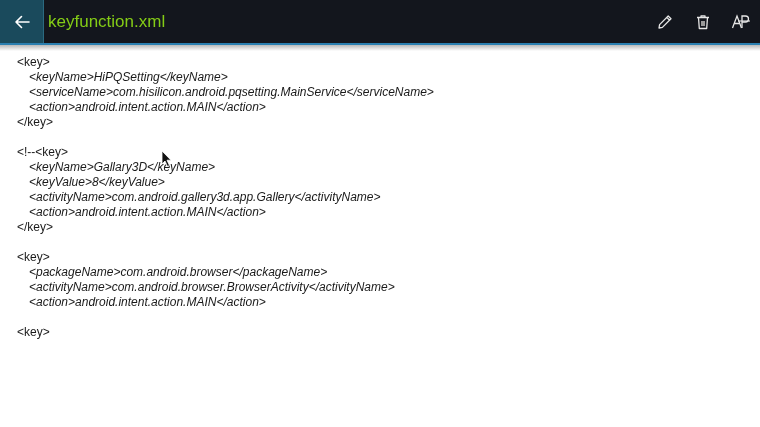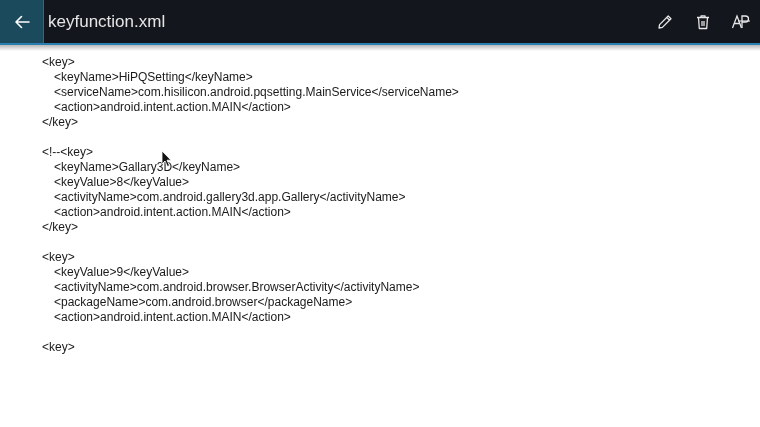--- a/index.html
+++ b/index.html
@@ -16,37 +16,37 @@
   }
   .back-btn {
     position:absolute; left:0; top:0; width:43px; height:43px;
     background:#1a4a5c;
     border-right:1px solid #2b6a80;
     display:flex; align-items:center; justify-content:center;
     cursor:pointer;
   }
   .title {
     position:absolute; left:48px; top:0; height:56px; line-height:43px;
-    color:#e5e5e5; font-size:17px;
+    color:#84cc16; font-size:17px;
   }
   .actions { position:absolute; right:0; top:0; height:43px; display:flex; align-items:center; }
   .action-btn {
     width:38px; height:43px; display:flex; align-items:center; justify-content:center;
     cursor:pointer;
   }
   .shadow {
     position:absolute; left:0; top:45px; width:760px; height:6px;
     background:linear-gradient(#b8b8b8, rgba(255,255,255,0));
   }
   .content {
     position:absolute; left:17px; top:55px; width:740px;
     font-size:12px; color:#1a1a1a;
   }
-  .line { height:15px; line-height:15px; white-space:pre;margin-left:25px; }
-  .indent { padding-left:12px; }
+  .line { height:15px; line-height:15px; white-space:pre; }
+  .indent { padding-left:12px;font-style:italic; }
   .cursor { position:absolute; left:161px; top:150px; }
 </style>
 </head>
 <body>
 
 <div class="appbar">
   <div class="back-btn">
     <svg width="18" height="18" viewBox="0 0 18 18">
       <path d="M16 9 H3 M8.5 3.5 L3 9 L8.5 14.5" stroke="#ffffff" stroke-width="1.6" fill="none" stroke-linecap="round" stroke-linejoin="round"></path>
     </svg>
@@ -83,23 +83,22 @@
     <div class="line">&lt;/key&gt;</div>
     <div class="line"></div>
     <div class="line">&lt;!--&lt;key&gt;</div>
     <div class="line indent">&lt;keyName&gt;Gallary3D&lt;/keyName&gt;</div>
     <div class="line indent">&lt;keyValue&gt;8&lt;/keyValue&gt;</div>
     <div class="line indent">&lt;activityName&gt;com.android.gallery3d.app.Gallery&lt;/activityName&gt;</div>
     <div class="line indent">&lt;action&gt;android.intent.action.MAIN&lt;/action&gt;</div>
     <div class="line">&lt;/key&gt;</div>
     <div class="line"></div>
     <div class="line">&lt;key&gt;</div>
-    <div class="line indent">&lt;keyValue&gt;9&lt;/keyValue&gt;</div>
+    <div class="line indent">&lt;packageName&gt;com.android.browser&lt;/packageName&gt;</div>
     <div class="line indent">&lt;activityName&gt;com.android.browser.BrowserActivity&lt;/activityName&gt;</div>
-    <div class="line indent">&lt;packageName&gt;com.android.browser&lt;/packageName&gt;</div>
     <div class="line indent">&lt;action&gt;android.intent.action.MAIN&lt;/action&gt;</div>
     <div class="line"></div>
     <div class="line">&lt;key&gt;</div>
   </div>
 
 <svg class="cursor" width="12" height="18" viewBox="0 0 12 18">
   <path d="M1 1 L1 14 L4 11 L6.5 16.5 L8.5 15.5 L6 10.2 L10 10.2 Z" fill="#111" stroke="#fff" stroke-width="0.8"></path>
 </svg>
 
 </body></html>

